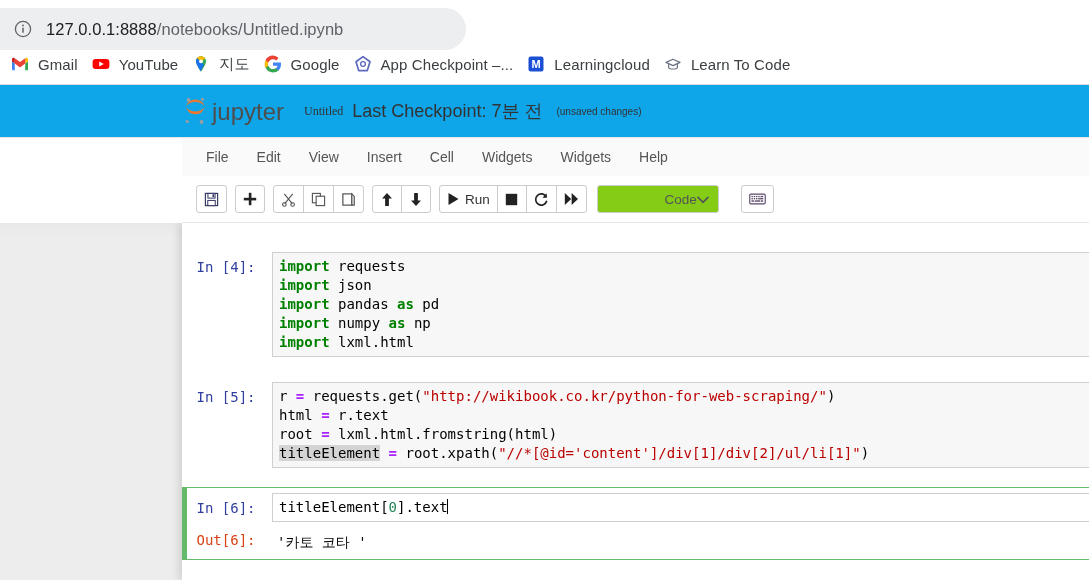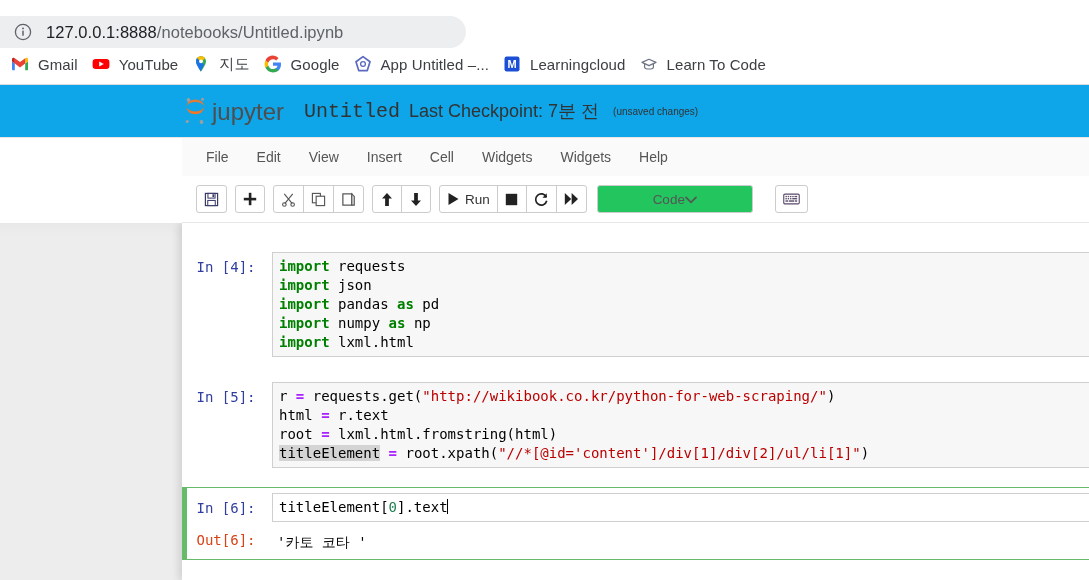--- a/index.html
+++ b/index.html
@@ -20,24 +20,24 @@
   .browser-chrome {
     position: absolute;
     top: 0; left: 0;
     width: 1089px;
     height: 84px;
     background: #ffffff;
     box-sizing: border-box;
   }
   .omnibox {
     position: absolute;
-    top: 16px;
+    top: 8px;
     left: 0;
     width: 466px;
-    height: 32px;
+    height: 42px;
     background: #eceef0;
     border-radius: 0 21px 21px 0;
     display: flex;
     align-items: center;
   }
   .info-icon {
     width: 18px;
     height: 18px;
     margin-left: 14px;
     margin-right: 14px;
@@ -125,23 +125,23 @@
     align-items: center;
     height: 52px;
   }
   .jp-logo {
     width: 104px;
     height: 34px;
     margin-right: 18px;
     display: block;
   }
   .nb-name {
-    font-size: 20px;
+    font-size: 12px;
     color: #333333;
-    font-family: Liberation Mono, monospace;
+    font-family: Liberation Serif, serif;
   }
   .nb-checkpoint {
     font-size: 18px;
     color: #333333;
     margin-left: 9px;
   }
   .nb-modified {
     font-size: 10px;
     color: #333333;
     margin-left: 14px;
@@ -216,29 +216,29 @@
   .btn-group .tb-btn:last-child { border-radius: 0 3px 3px 0; }
   .btn-group .tb-btn:only-child { border-radius: 3px; }
   .tb-btn svg { display: block; }
   .run-label {
     font-size: 13.5px;
     color: #333333;
     margin-left: 5px;
   }
   .cell-type-select {
     height: 28px;
-    width: 156px;
+    width: 122px;
     box-sizing: border-box;
     border: 1px solid #cccccc;
     border-radius: 3px;
-    background: #22c55e;
+    background: #84cc16;
     margin-left: 10px;
     display: flex;
     align-items: center;
-    justify-content: center;
+    justify-content: flex-end;
     padding: 0 9px;
     cursor: pointer;
   }
   .cell-type-select .sel-label {
     font-size: 13.5px;
     color: #555555;
   }
 
   
   .jp-body {
@@ -408,21 +408,21 @@
 
 
 
     <div class="bookmark">
       <span class="bm-icon">
         <svg width="18" height="18" viewBox="0 0 18 18">
           <path d="M9 1.6 L16 6.8 L13.3 15.6 L4.7 15.6 L2 6.8 Z" fill="none" stroke="#5b6abf" stroke-width="1.7" stroke-linejoin="round"></path>
           <circle cx="9" cy="9" r="2.4" fill="#ffffff" stroke="#5b6abf" stroke-width="1.3"></circle>
         </svg>
       </span>
-      <span class="bm-label">App Untitled –...</span>
+      <span class="bm-label">App Checkpoint –...</span>
     </div>
 
     <div class="bookmark">
       <span class="bm-icon">
         <svg width="18" height="18" viewBox="0 0 18 18">
           <rect x="1.5" y="1.5" width="15" height="15" rx="2.2" fill="#1a4fd6"></rect>
           <text x="9" y="12.8" font-family="Liberation Sans, sans-serif" font-size="11" font-weight="bold" fill="#ffffff" text-anchor="middle">M</text>
         </svg>
       </span>
       <span class="bm-label">Learningcloud</span>

